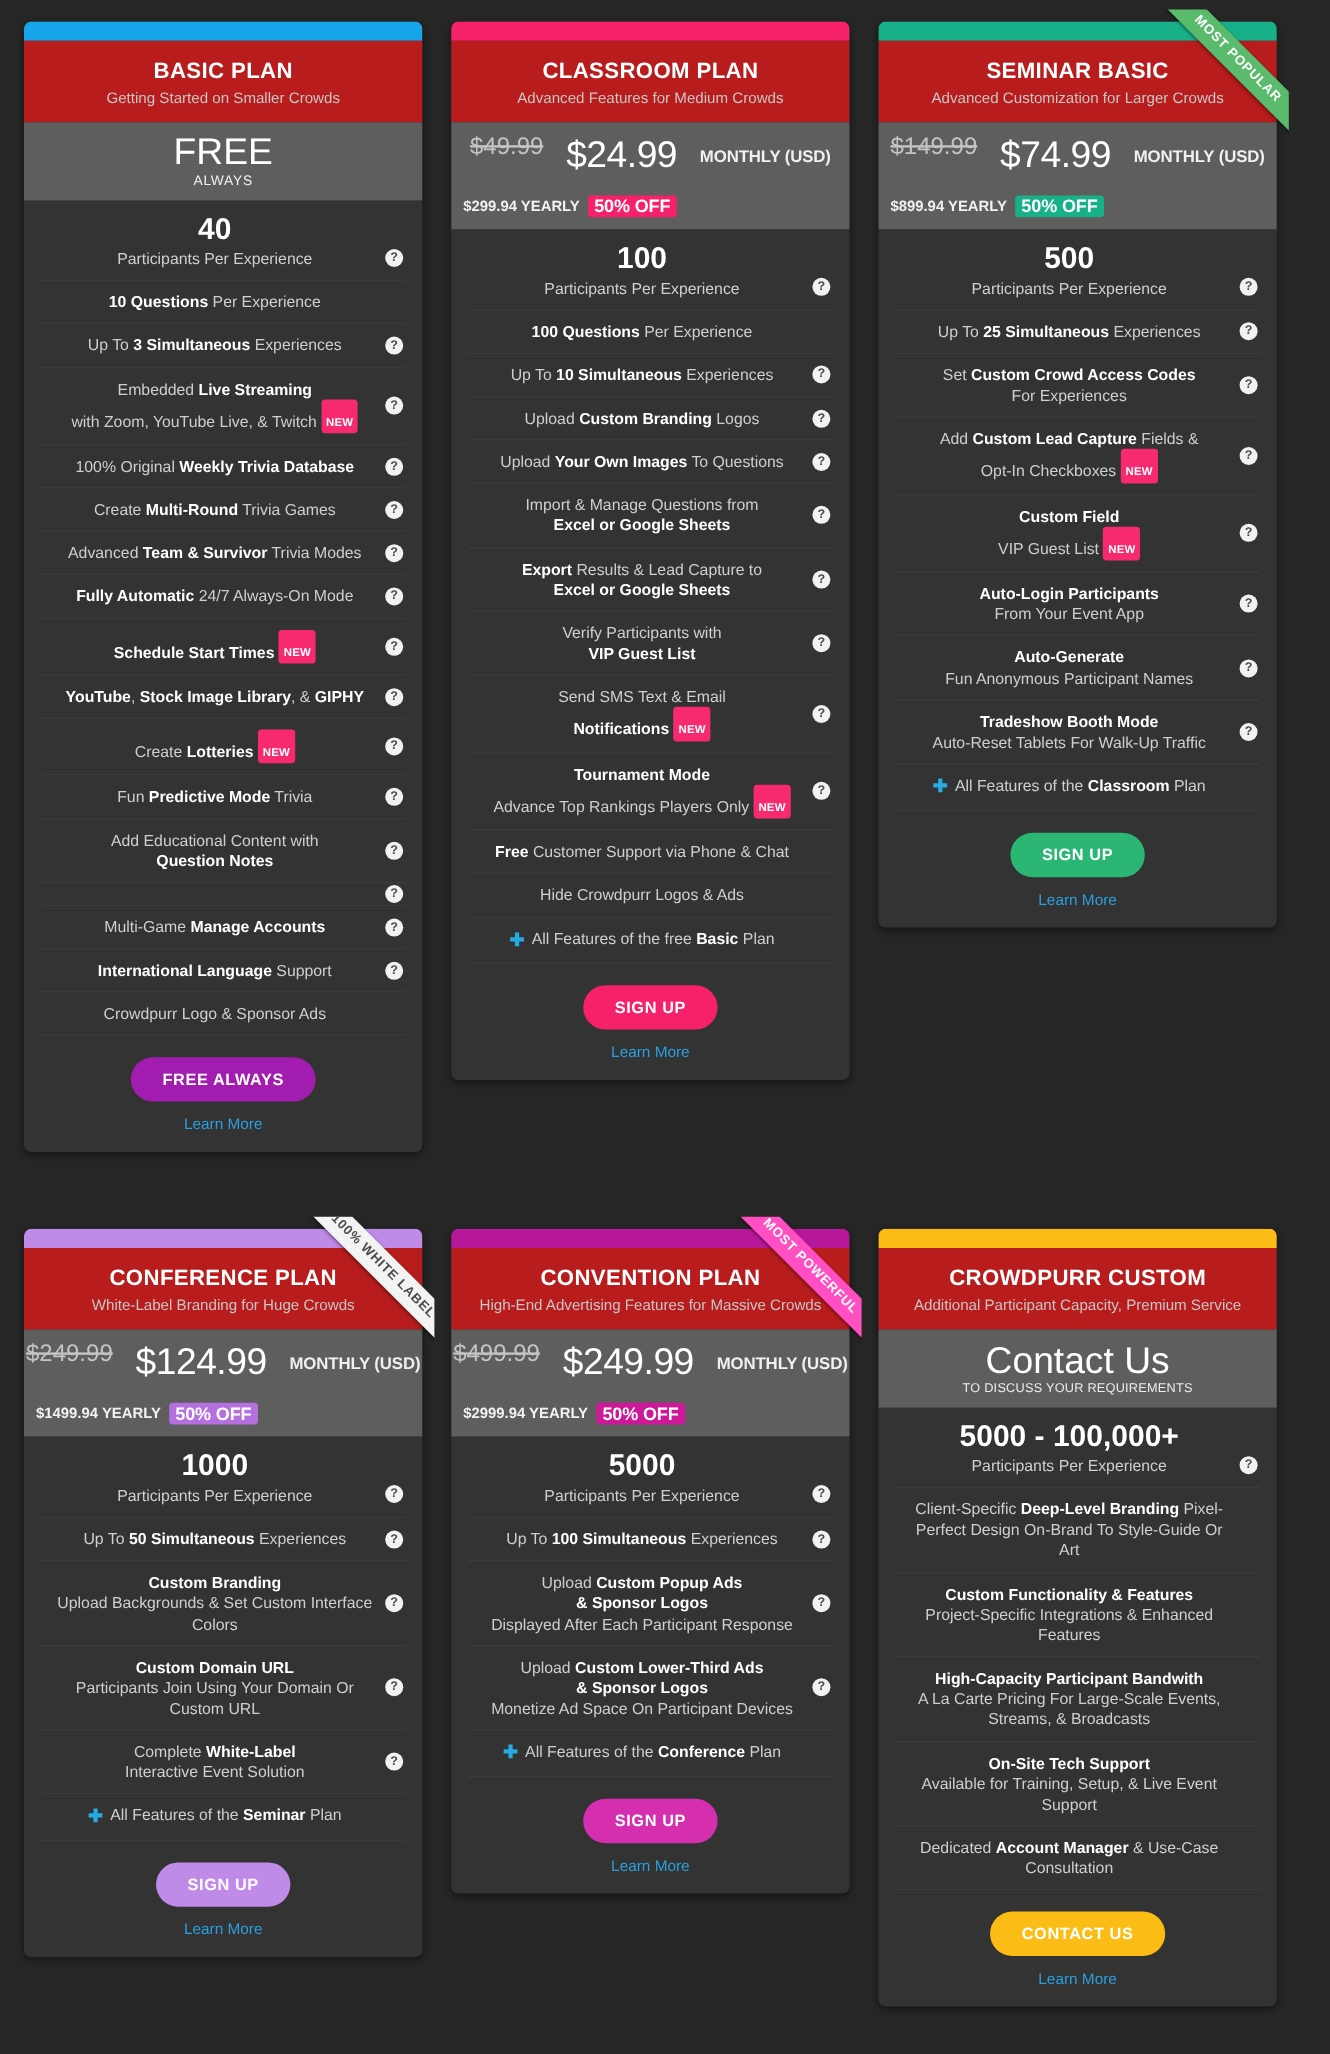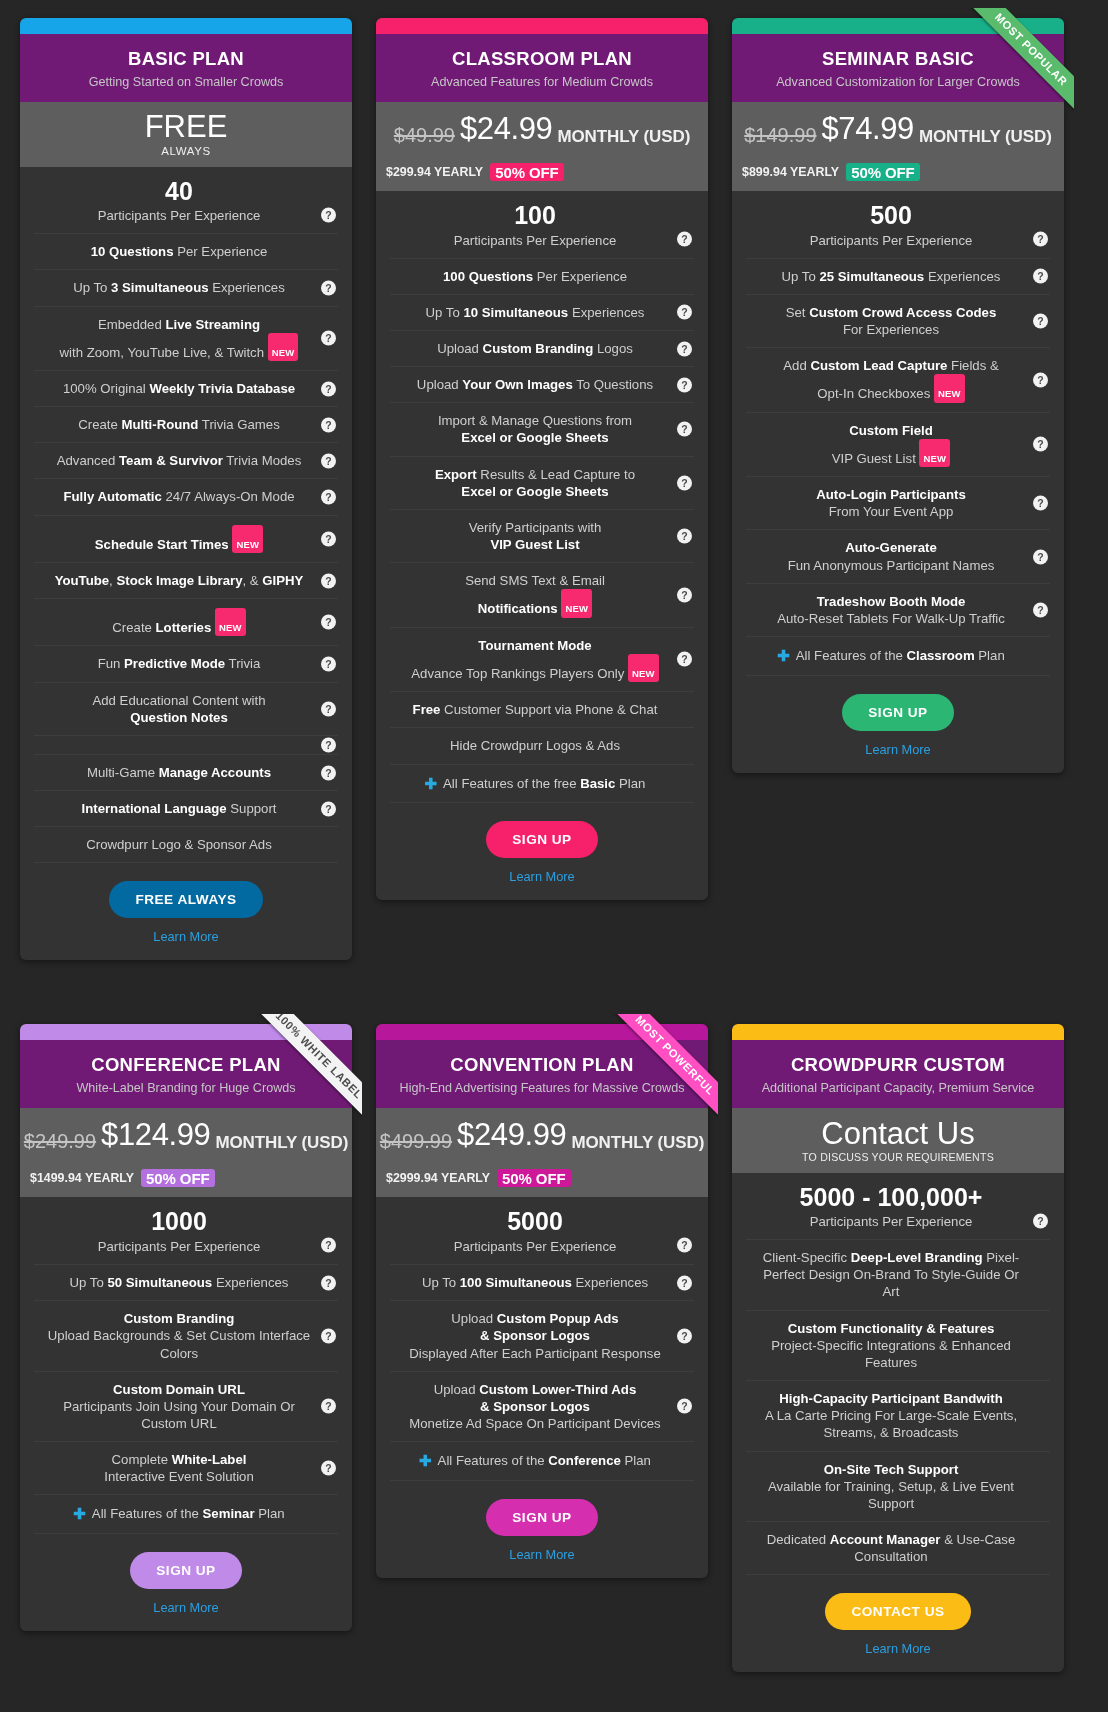--- a/index.html
+++ b/index.html
@@ -36,21 +36,21 @@
   }
   .accent {
     height: 16px;
     width: 100%;
     border-radius: 5px 5px 0 0;
   }
 
   .head {
     padding: 14px 14px 13px;
     text-align: center;
-    background: #701a75;
+    background: #b91c1c;
   }
   .plan-name {
     font-size: 18.5px;
     font-weight: bold;
     color: #ffffff;
     letter-spacing: .3px;
   }
   .plan-tag {
     margin-top: 5px;
     font-size: 12.6px;
@@ -58,41 +58,42 @@
   }
 
   
   .priceband {
     background: #5e5e5e;
     padding: 9px 10px 10px;
     text-align: center;
   }
   .price-row {
     display: flex;
-    align-items: flex-end;
+    align-items: flex-start;
     justify-content: center;
-    gap: 5px;
+    gap: 19px;
     white-space: nowrap;
   }
   .price-old {
     font-size: 20px;
     color: #c4c4c4;
     text-decoration: line-through;
   }
   .price-main {
     font-size: 31px;
     font-weight: 300;
     color: #ffffff;
     letter-spacing: -.4px;
   }
   .price-unit {
-    font-size: 17px;
+    font-size: 14px;
     color: #f0f0f0;
     font-weight: 600;
     letter-spacing: -.1px;
+    margin-top: 11px;
   }
   .price-sub {
     margin-top: 16px;
     display: flex;
     align-items: center;
     justify-content: flex-start;
     gap: 7px;
     font-size: 12.4px;
     color: #f2f2f2;
     font-weight: 600;
@@ -269,21 +270,21 @@
           <div class="feat"><span><b>Schedule Start Times</b> <span class="new-badge">NEW</span></span><span class="help">?</span></div>
           <div class="feat"><span><b>YouTube</b>, <b>Stock Image Library</b>, &amp; <b>GIPHY</b></span><span class="help">?</span></div>
           <div class="feat"><span>Create <b>Lotteries</b> <span class="new-badge">NEW</span></span><span class="help">?</span></div>
           <div class="feat"><span>Fun <b>Predictive Mode</b> Trivia</span><span class="help">?</span></div>
           <div class="feat"><span>Add Educational Content with<span class="l2"><b>Question Notes</b></span></span><span class="help">?</span></div>
           <div class="feat"><span class="help">?</span></div>
           <div class="feat"><span>Multi-Game <b>Manage Accounts</b></span><span class="help">?</span></div>
           <div class="feat"><span><b>International Language</b> Support</span><span class="help">?</span></div>
           <div class="feat"><span>Crowdpurr Logo &amp; Sponsor Ads</span></div>
         </div>
-        <div class="foot"><button class="cta" style="background:#0369a1">FREE ALWAYS</button><a class="learn">Learn More</a></div>
+        <div class="foot"><button class="cta" style="background:#a21caf">FREE ALWAYS</button><a class="learn">Learn More</a></div>
       </div>
     </div>
     <div class="card">
       <div class="card-clip">
         <div class="accent" style="background:#f7206b"></div>
         <div class="head">
           <div class="plan-name">CLASSROOM PLAN</div>
           <div class="plan-tag">Advanced Features for Medium Crowds</div>
         </div>
         <div class="priceband">

